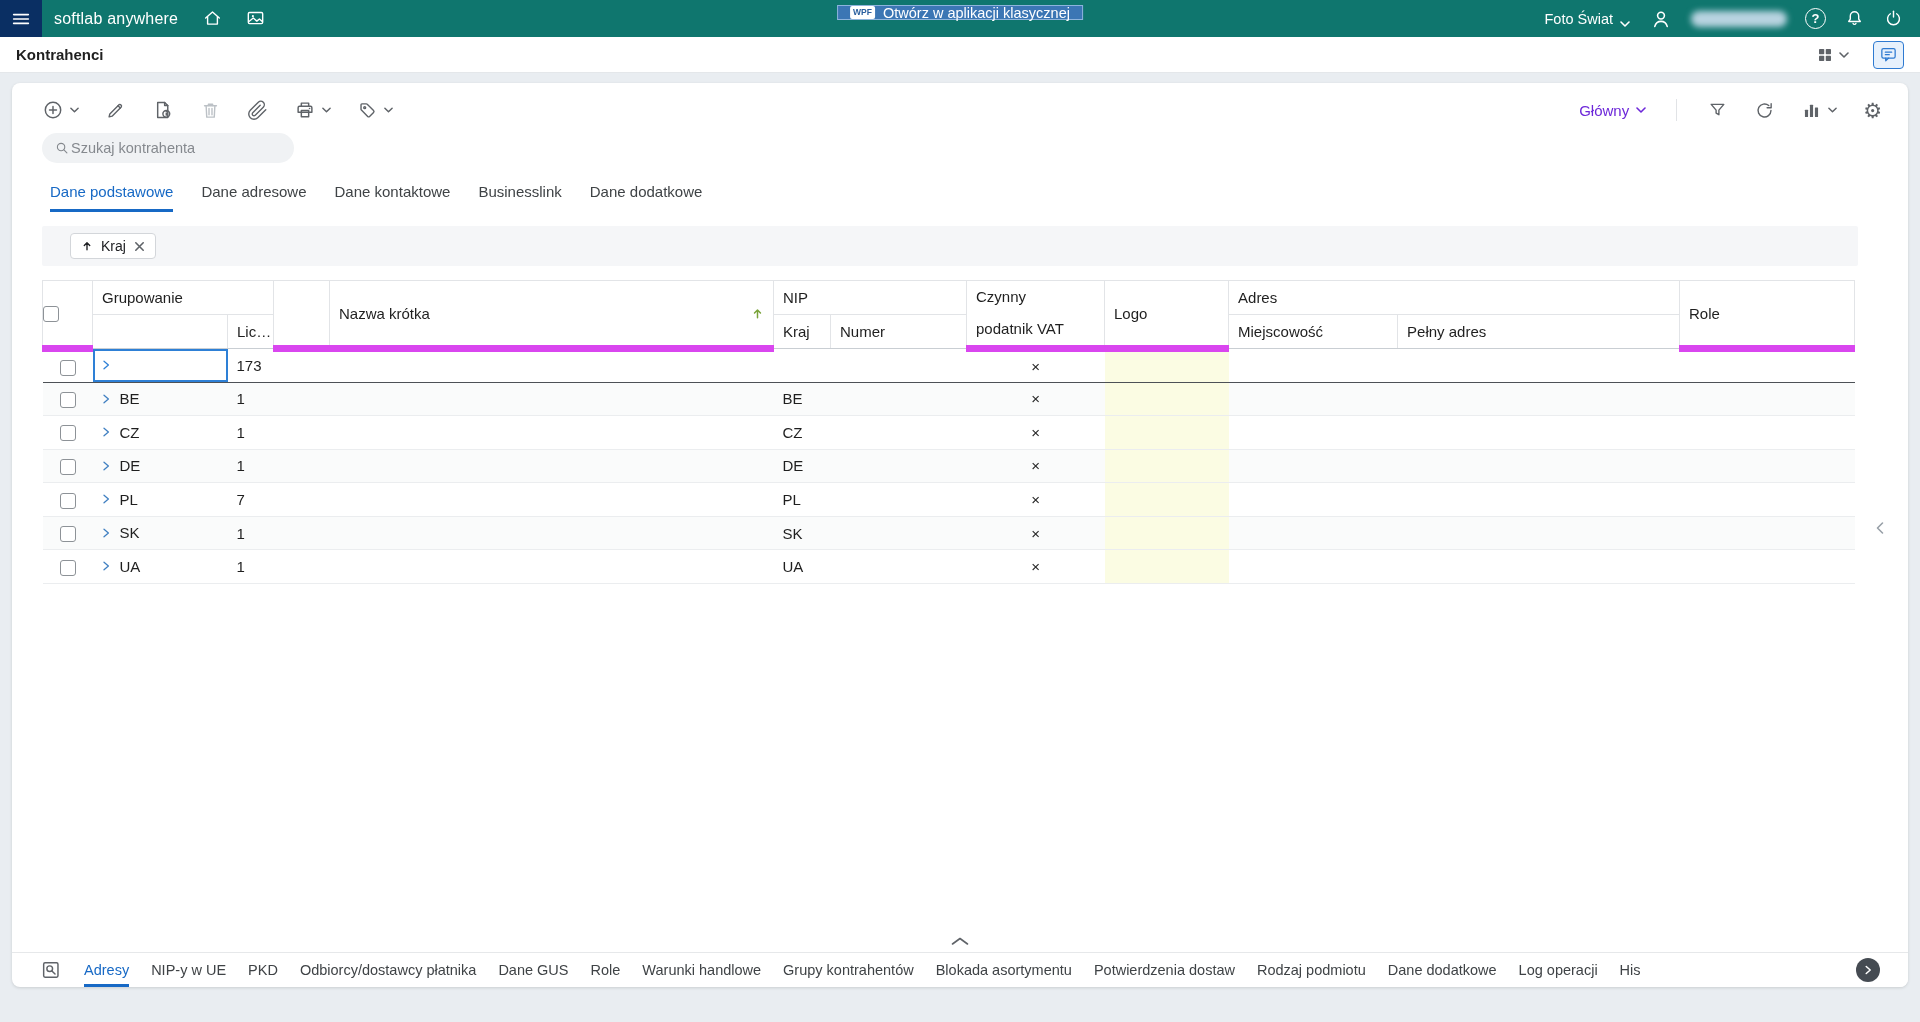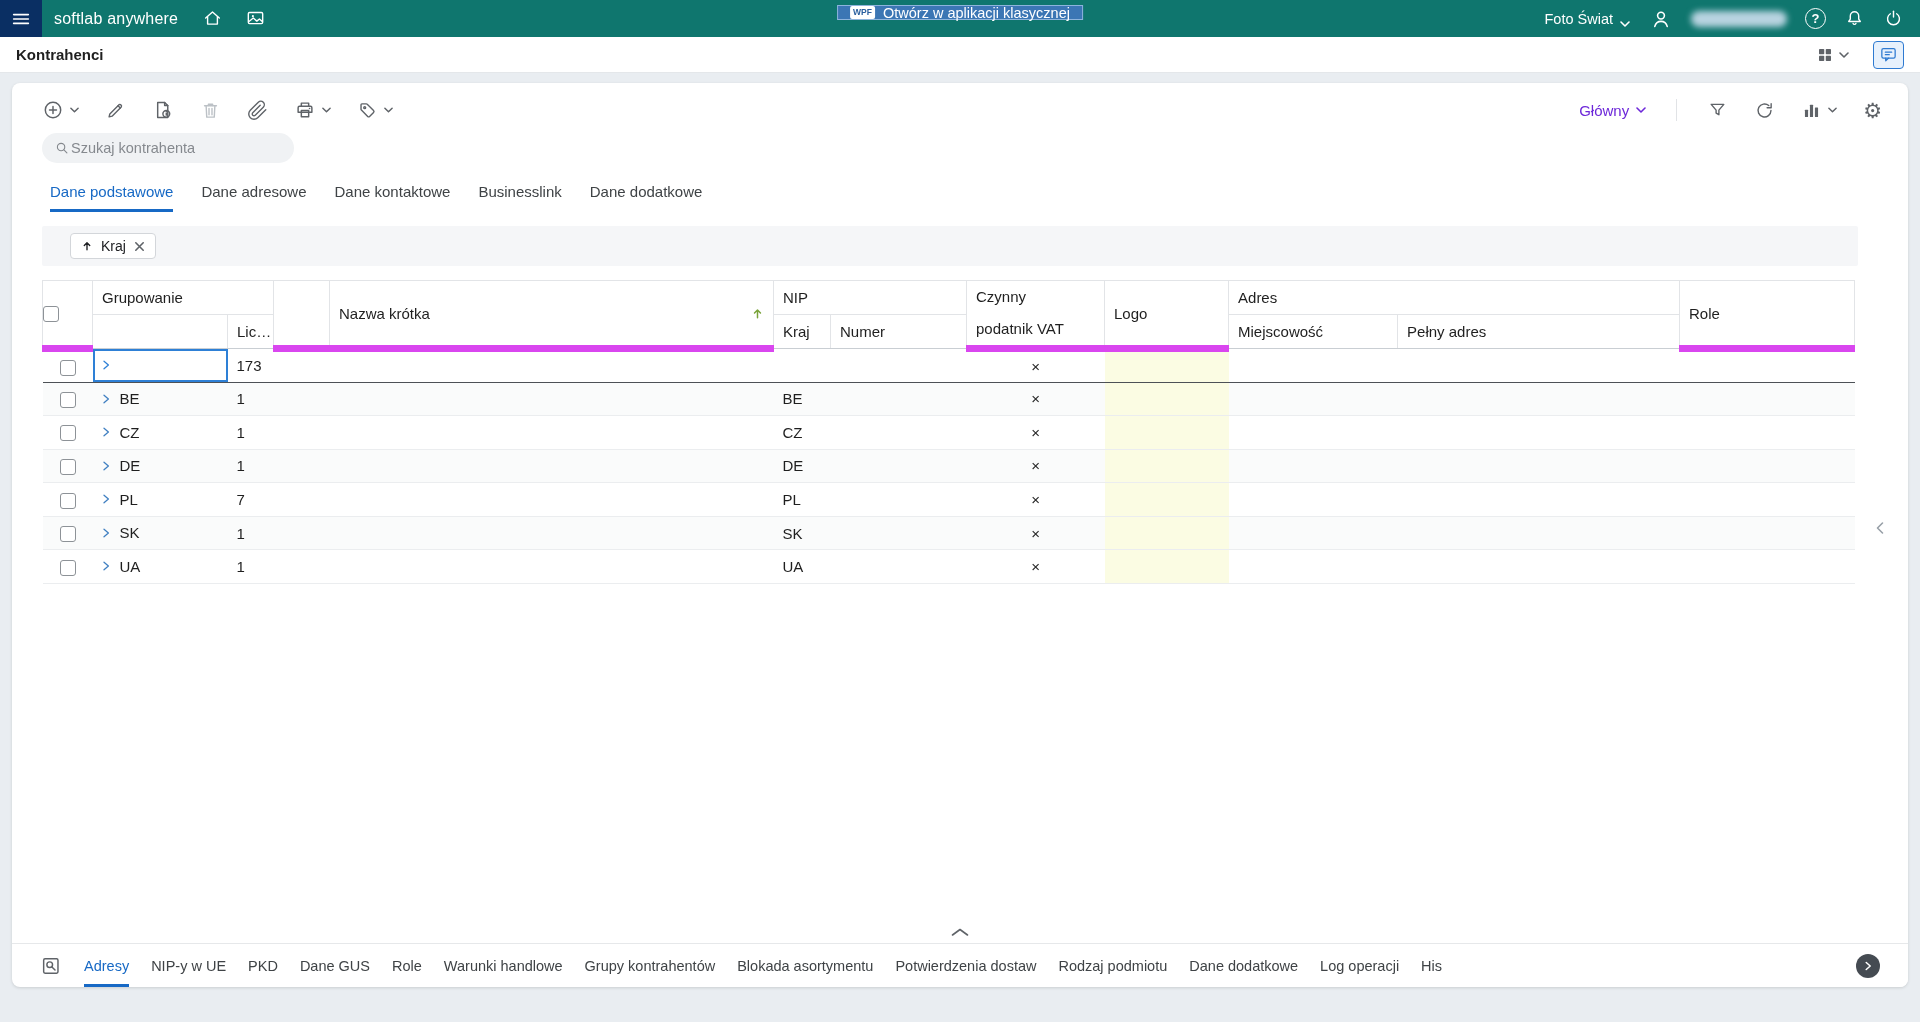--- a/index.html
+++ b/index.html
@@ -77,21 +77,21 @@
   td.focused{box-shadow:inset 0 0 0 2px #2e80d6}
   .expand{display:inline-flex;align-items:center;gap:10px;cursor:pointer}
   .expand .chev{color:#3f7fc1}
   tr.total .expand .chev{color:#2e80d6}
 
   .spacer{flex:1}
   .collapse-up{align-self:center;margin-bottom:6px;cursor:pointer;color:#5f6368}
   .collapse-left{position:absolute;right:24px;top:438px;color:#98a0a8;cursor:pointer}
 
   
-  .bottombar{border-top:1px solid #e6e8ea;height:44px;display:flex;gap:22px;padding-left:28px;position:relative;overflow:hidden;white-space:nowrap;flex:0 0 auto}
+  .bottombar{border-top:1px solid #e6e8ea;height:35px;display:flex;gap:22px;padding-left:28px;position:relative;overflow:hidden;white-space:nowrap;flex:0 0 auto}
   .bb-icon{align-self:center;color:#5f6368;flex:0 0 auto;cursor:pointer}
   .btab{display:flex;align-items:center;font-size:14.5px;color:#3f4346;flex:0 0 auto;cursor:pointer;border-bottom:3px solid transparent;padding-top:3px;font-weight:500}
   .btab.active{color:#1769c5;border-bottom-color:#1769c5}
   .bb-fade{position:absolute;right:0;top:0;width:140px;height:100%;background:linear-gradient(to right, rgba(255,255,255,0), #fff 65%);pointer-events:none}
   .bb-next{position:absolute;right:28px;top:50%;transform:translateY(-50%);width:24px;height:24px;border-radius:50%;background:#454b52;color:#fff;display:flex;align-items:center;justify-content:center;cursor:pointer}
 </style>
 </head>
 <body>
 
 <div class="topbar">
@@ -518,20 +518,21 @@
     <span class="bb-icon">
       <svg width="22" height="22" viewBox="0 0 24 24">
           <rect class="s" x="4" y="4.2" width="15.6" height="15.6" rx="1.5"></rect>
           <circle class="s" cx="10.6" cy="10.6" r="3.1"></circle>
           <path class="s" d="m13 13 3.4 3.4"></path>
         </svg>
     </span>
     <div class="btab active">Adresy</div>
     <div class="btab">NIP-y w UE</div>
     <div class="btab">PKD</div>
+    <div class="btab">Odbiorcy/dostawcy płatnika</div>
     <div class="btab">Dane GUS</div>
     <div class="btab">Role</div>
     <div class="btab">Warunki handlowe</div>
     <div class="btab">Grupy kontrahentów</div>
     <div class="btab">Blokada asortymentu</div>
     <div class="btab">Potwierdzenia dostaw</div>
     <div class="btab">Rodzaj podmiotu</div>
     <div class="btab">Dane dodatkowe</div>
     <div class="btab">Log operacji</div>
     <div class="btab">His</div>

